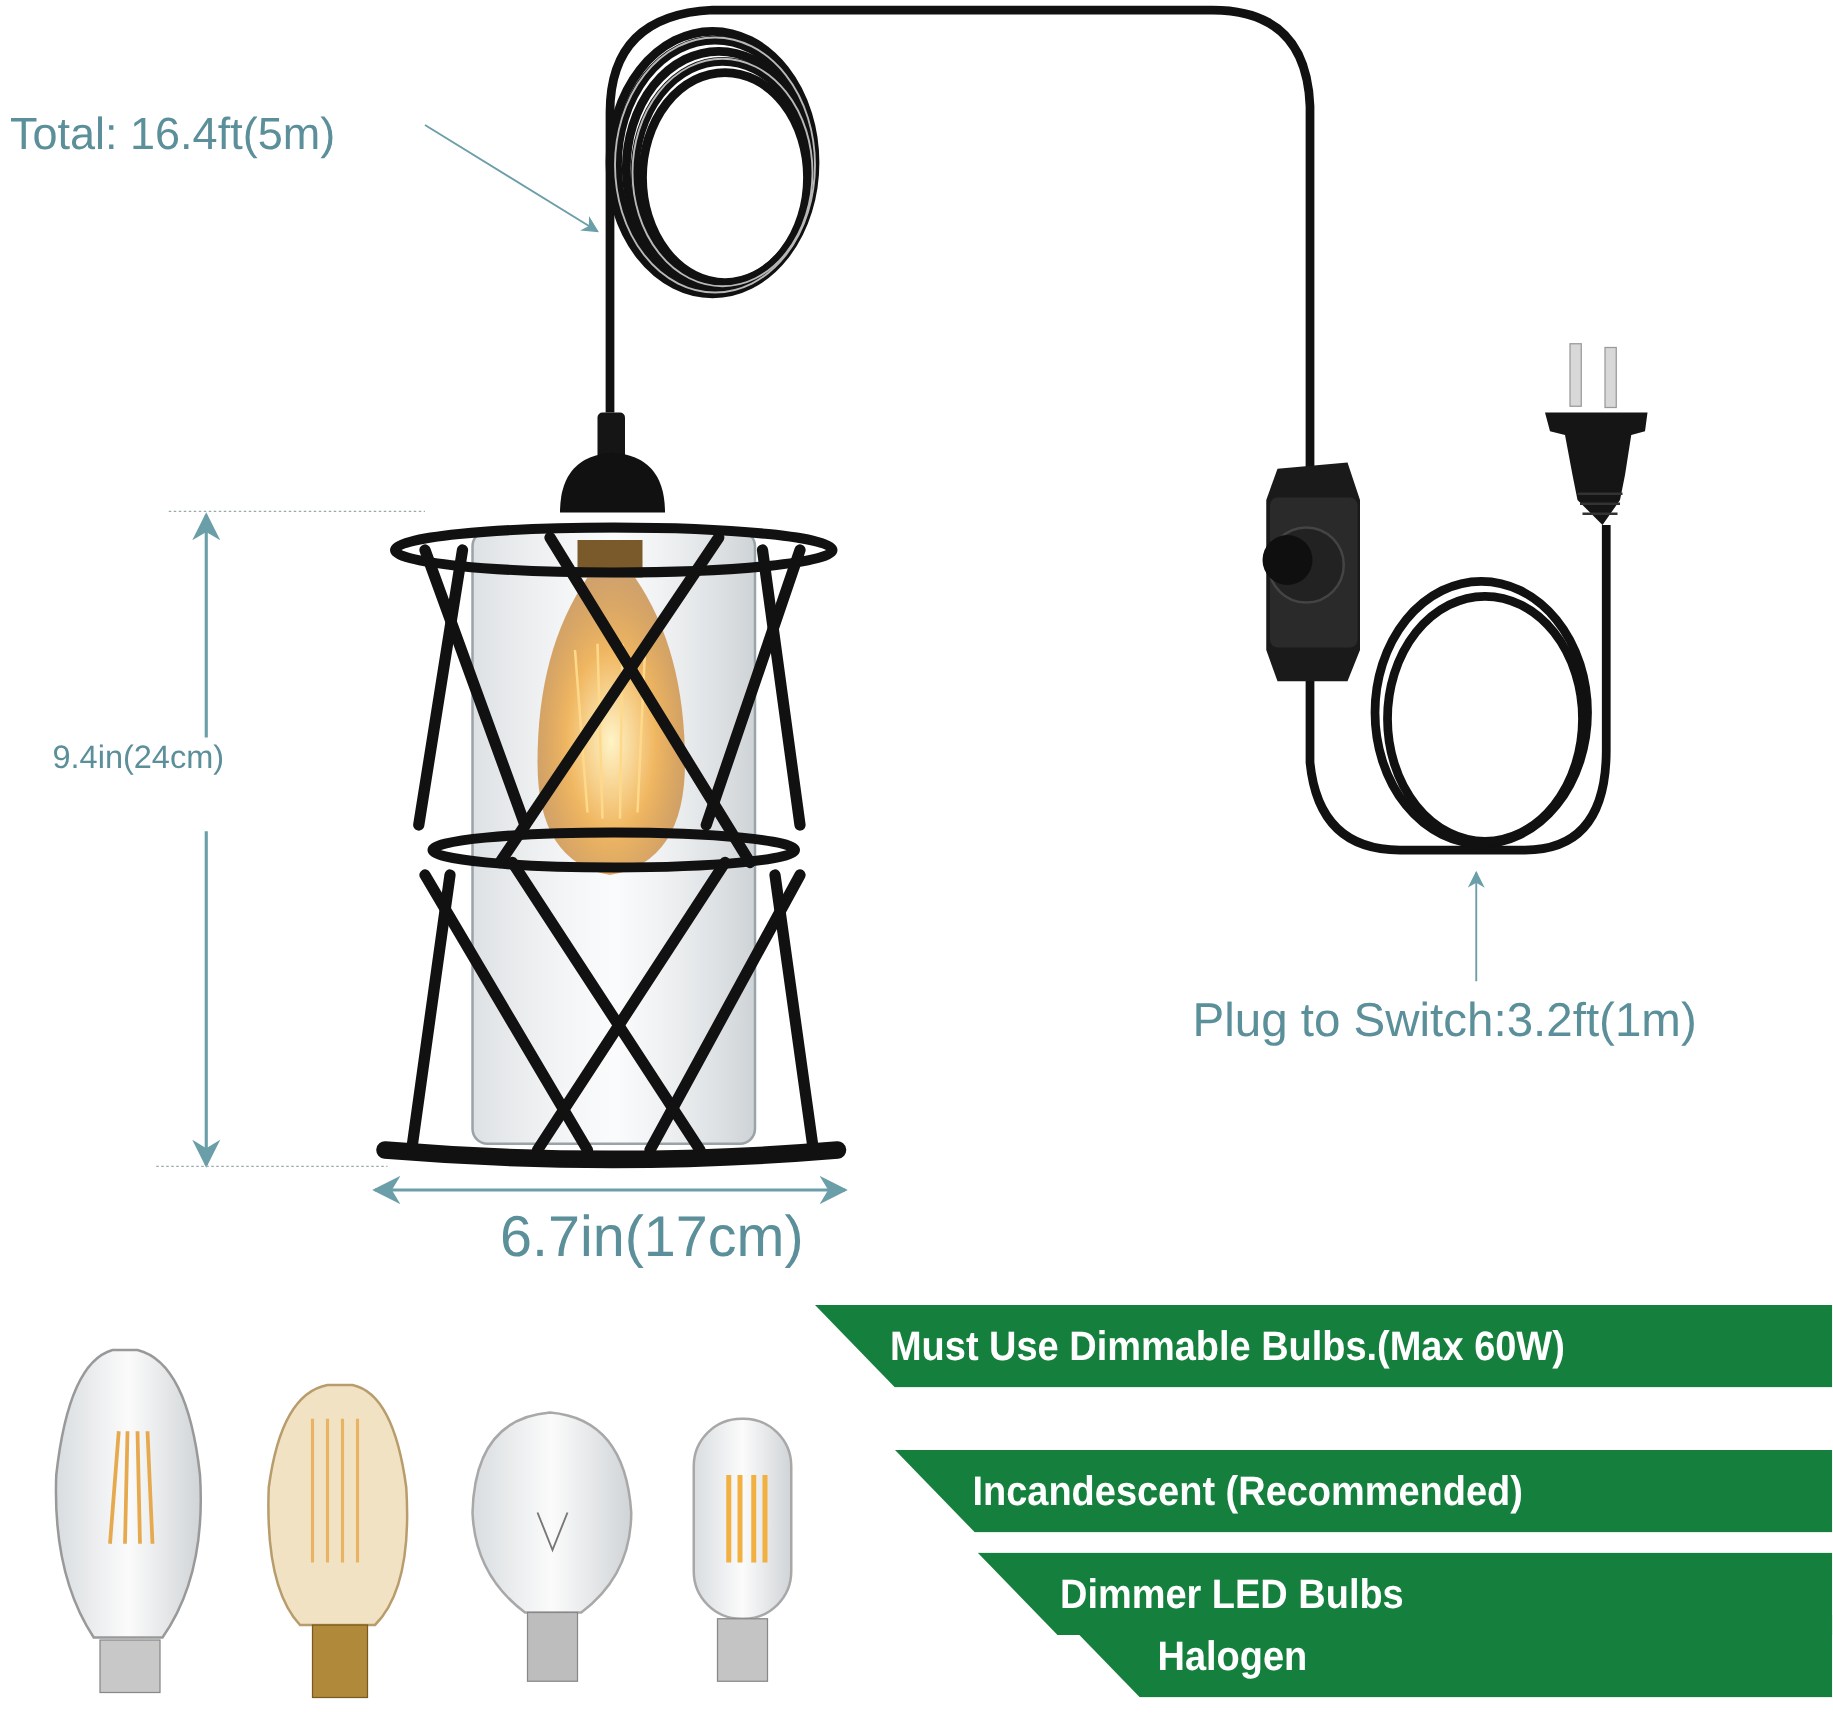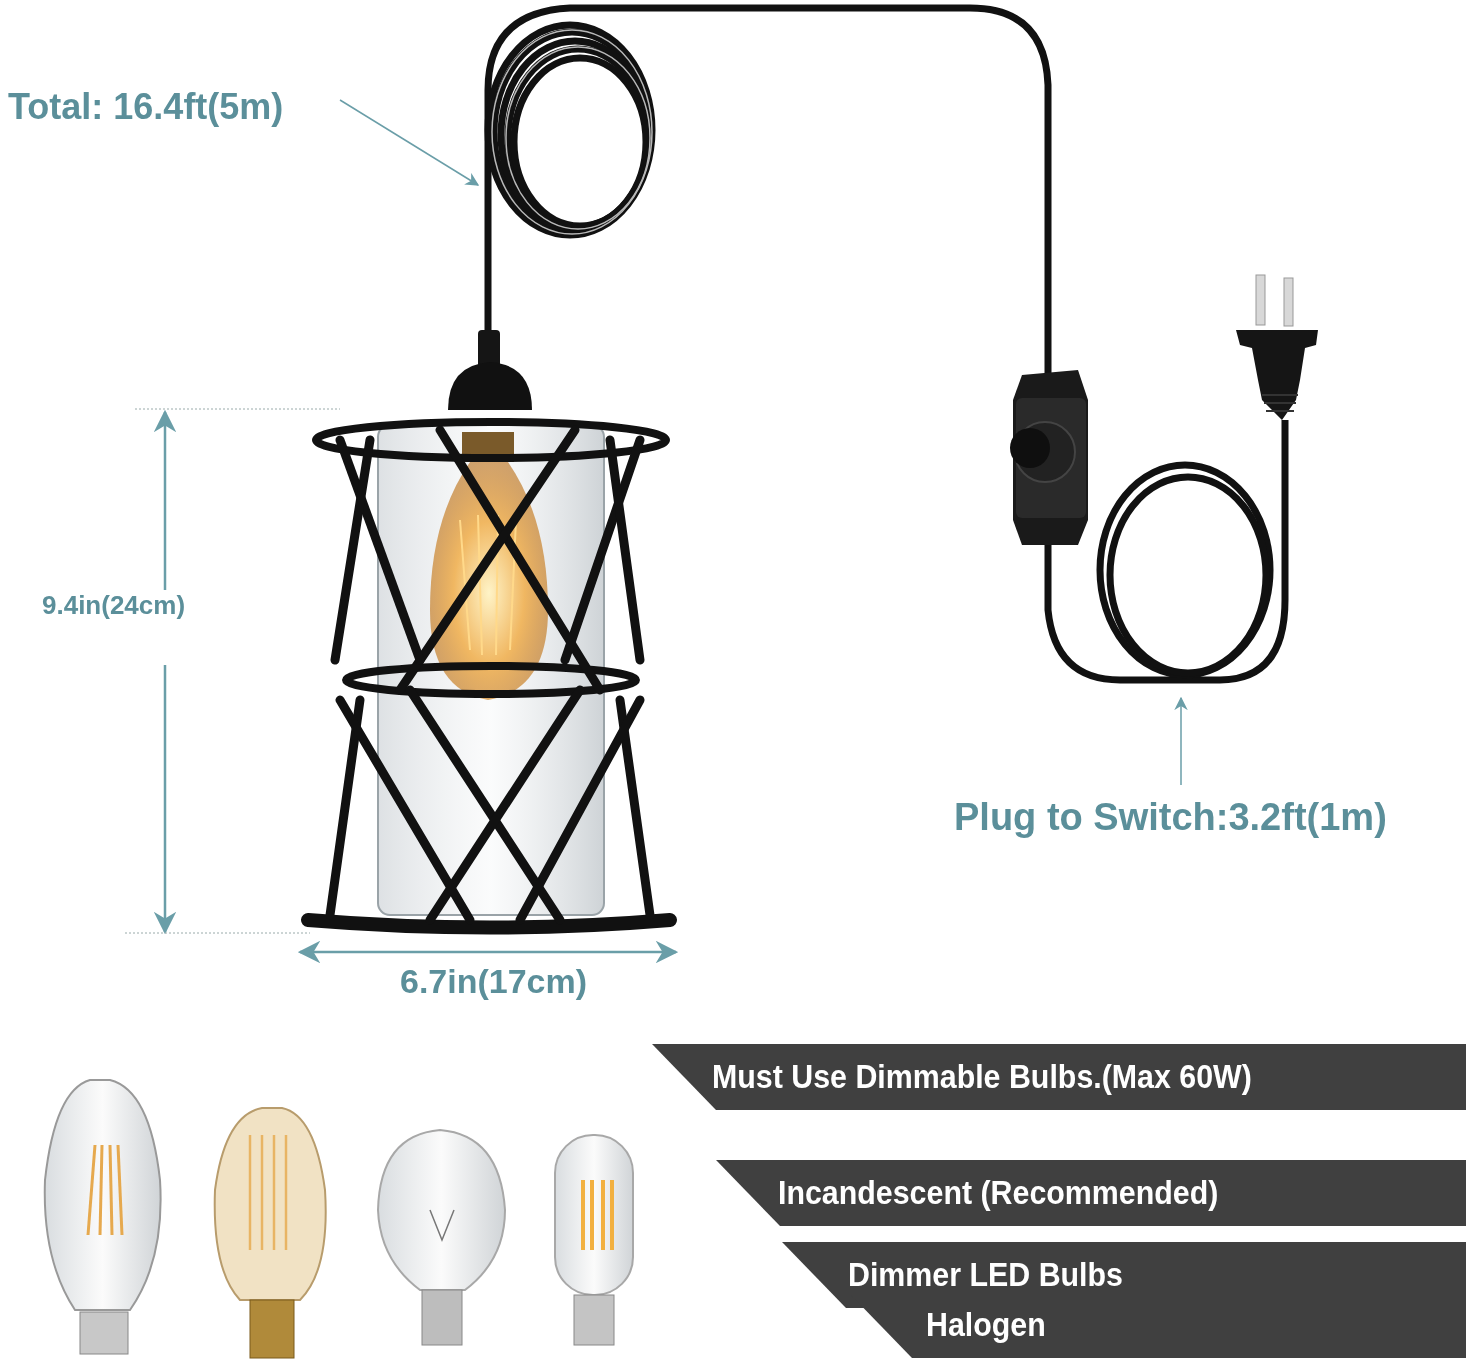--- a/index.html
+++ b/index.html
@@ -1,20 +1,20 @@
 <!DOCTYPE html>
 <html><head>
   <meta charset="utf-8">
   <style>
     html, body { margin: 0; padding: 0; background: #ffffff; }
     body { width: 1466px; height: 1372px; position: relative; overflow: hidden;
            font-family: "Liberation Sans", "DejaVu Sans", sans-serif; }
-    .label { position: absolute; color: #5b8f9a; font-weight: bold; white-space: nowrap; }
+    .label { position: absolute; color: #5b8f9a; font-weight: normal; white-space: nowrap; }
     #art { position: absolute; left: 0; top: 0; }
-    .banner { position: absolute; height: 66px; background: #404040; color: #fff;
+    .banner { position: absolute; height: 66px; background: #15803d; color: #fff;
               font-weight: bold; font-size: 33px; display: flex; align-items: center;
               clip-path: polygon(0 0, 100% 0, 100% 100%, 64px 100%); }
     .banner span { display: block; transform: scaleX(0.92); transform-origin: left center; }
   </style>
 </head>
 <body>
 
 <svg id="art" width="1466" height="1372" viewBox="0 0 1466 1372" xmlns="http://www.w3.org/2000/svg">
   <defs>
     <marker id="ah" viewBox="0 0 10 10" refX="9" refY="5" markerWidth="9" markerHeight="9" orient="auto-start-reverse">
@@ -156,21 +156,21 @@
           <line x1="603" y1="1180" x2="603" y2="1250"></line>
           <line x1="612" y1="1180" x2="612" y2="1250"></line>
         </g>
       <rect x="574" y="1295" width="40" height="50" fill="#c4c4c4" stroke="#888"></rect>
     </g>
   </g>
 </svg>
 
 <div class="label" style="left:8px; top:86px; font-size:36px;">Total: 16.4ft(5m)</div>
 <div class="label" style="left:42px; top:590px; font-size:26px;">9.4in(24cm)</div>
-<div class="label" style="left:400px; top:962px; font-size:34px;">6.7in(17cm)</div>
+<div class="label" style="left:400px; top:962px; font-size:46px;">6.7in(17cm)</div>
 <div class="label" style="left:930px; top:796px; font-size:38px;margin-left:24px;">Plug to Switch:3.2ft(1m)</div>
 
 <div>
   <div class="banner" style="left:652px; top:1044px; width:814px; padding-left:60px; box-sizing:border-box;">
     <span>Must Use Dimmable Bulbs.(Max 60W)</span>
   </div>
   <div class="banner" style="left:716px; top:1160px; width:750px; padding-left:62px; box-sizing:border-box;">
     <span>Incandescent (Recommended)</span>
   </div>
   <div class="banner" style="left:782px; top:1211px; width:684px; padding-left:66px; box-sizing:border-box;margin-top:31px;">

